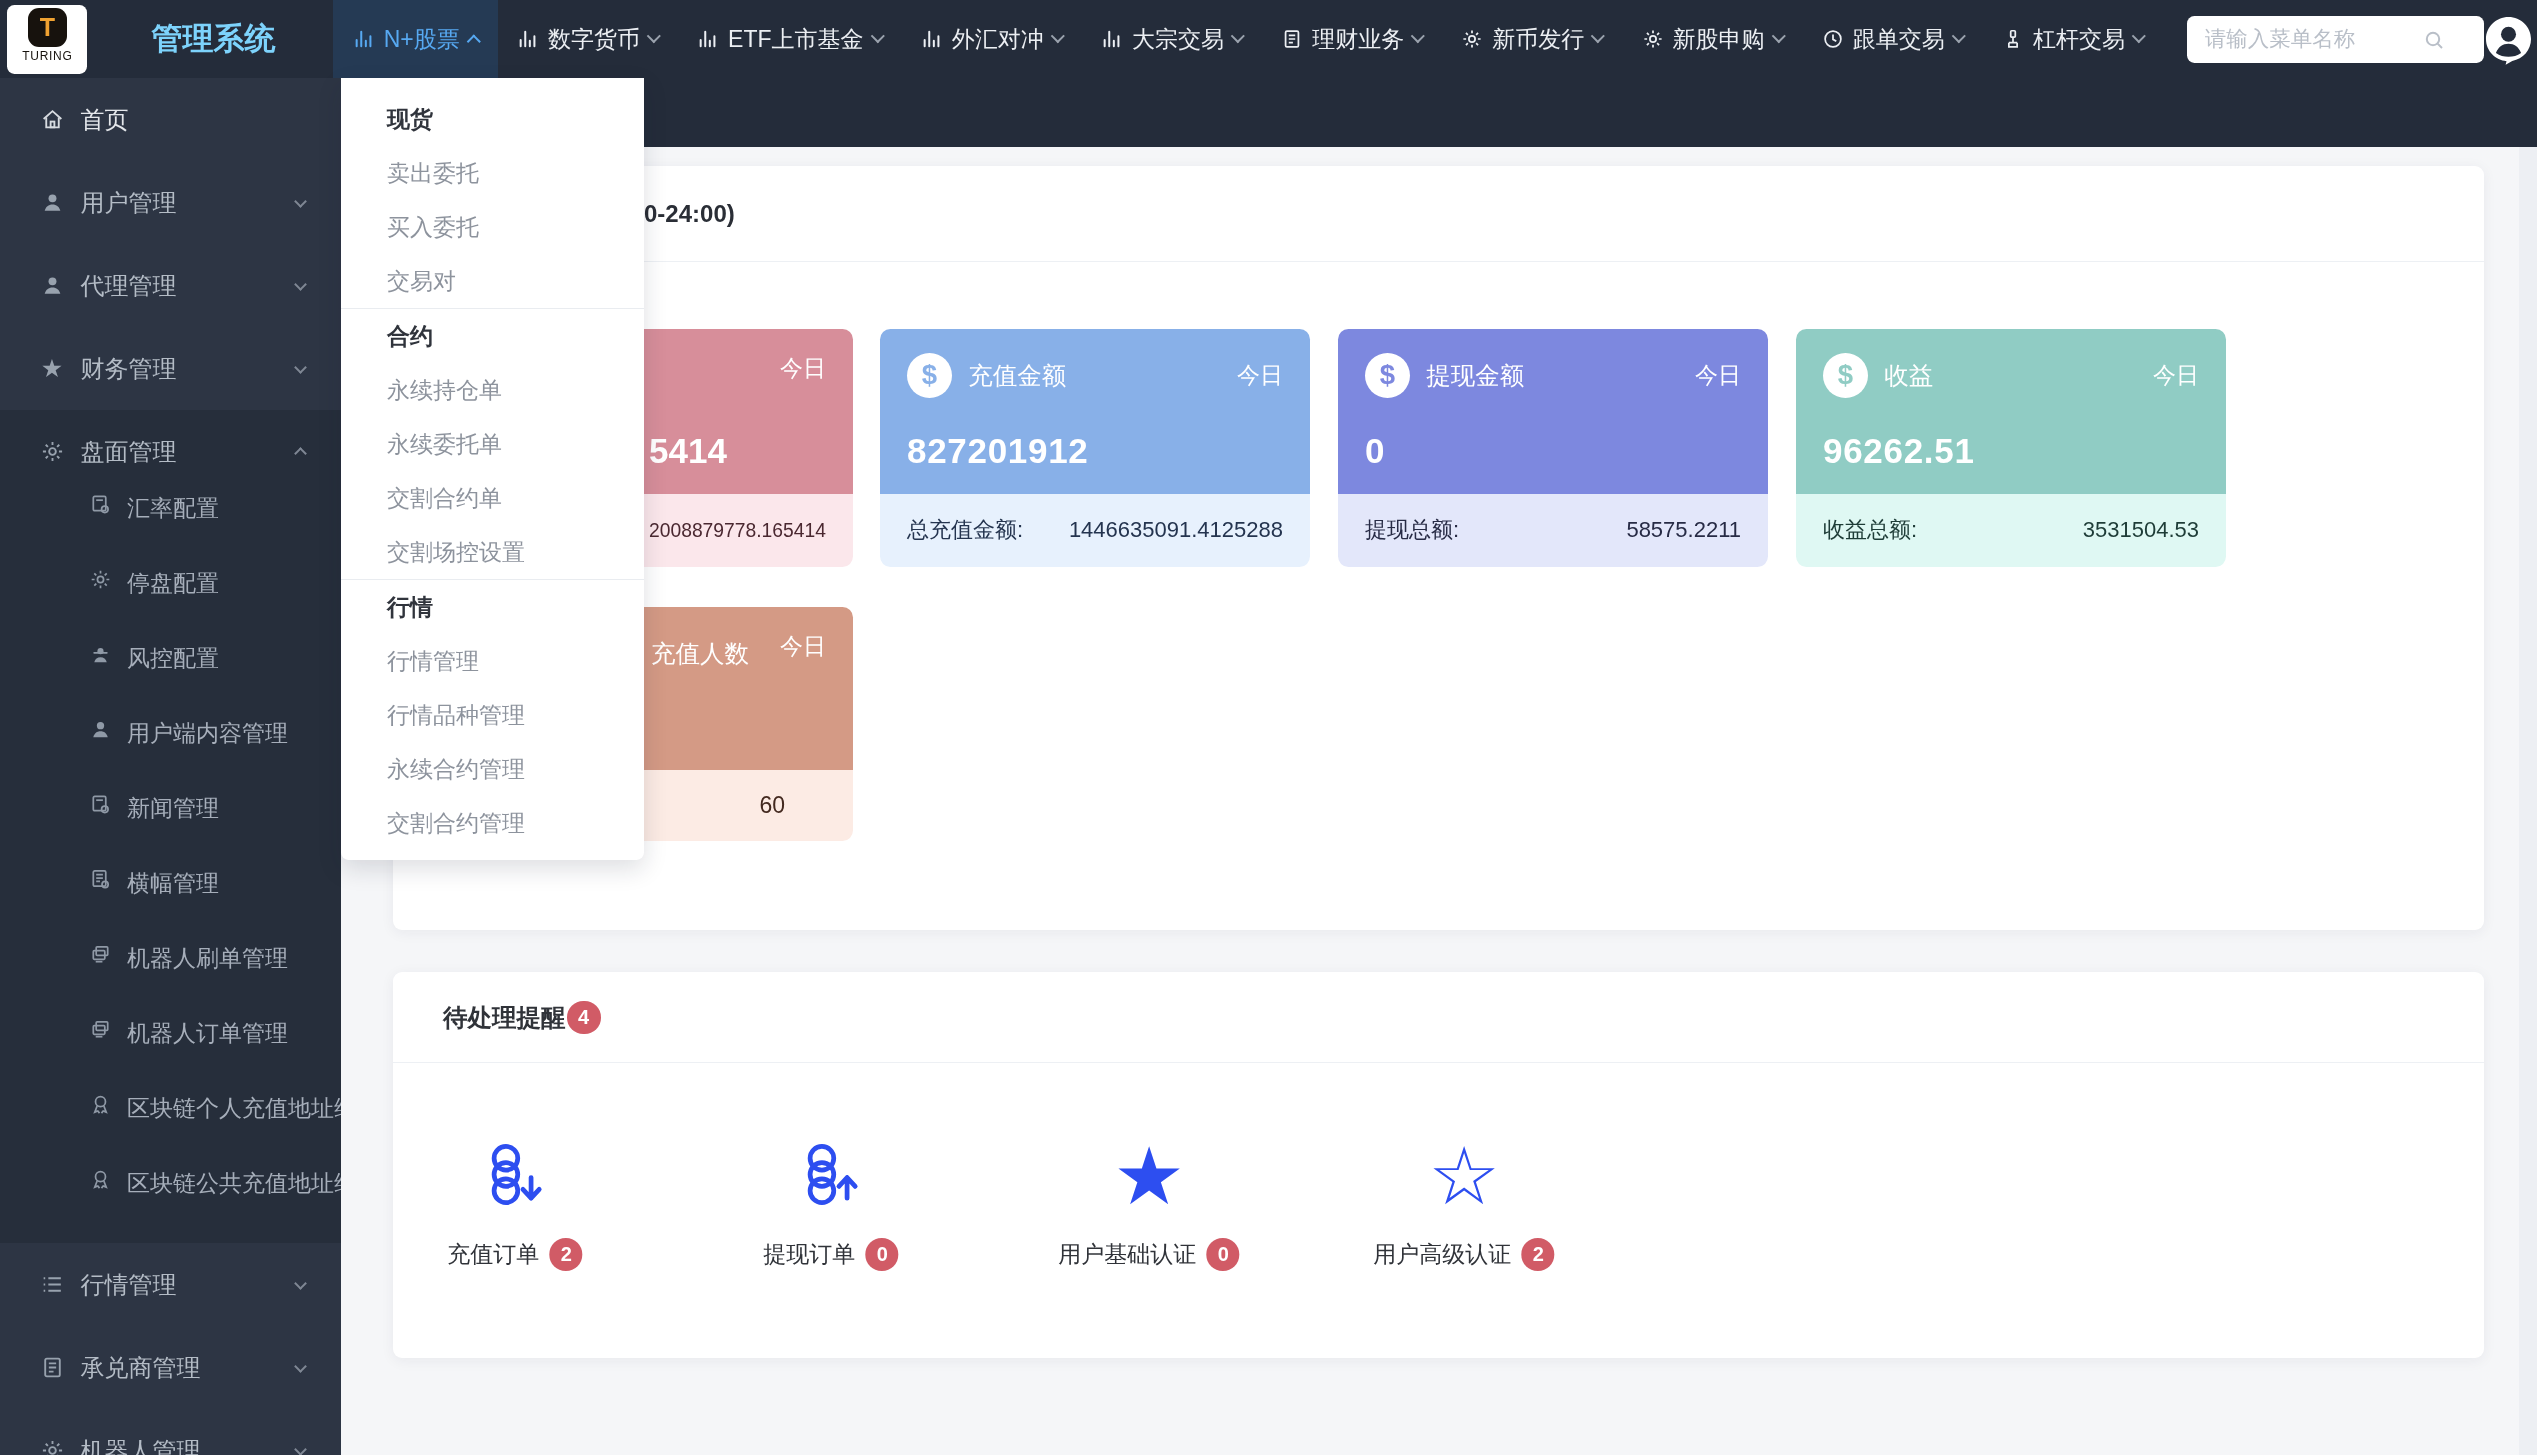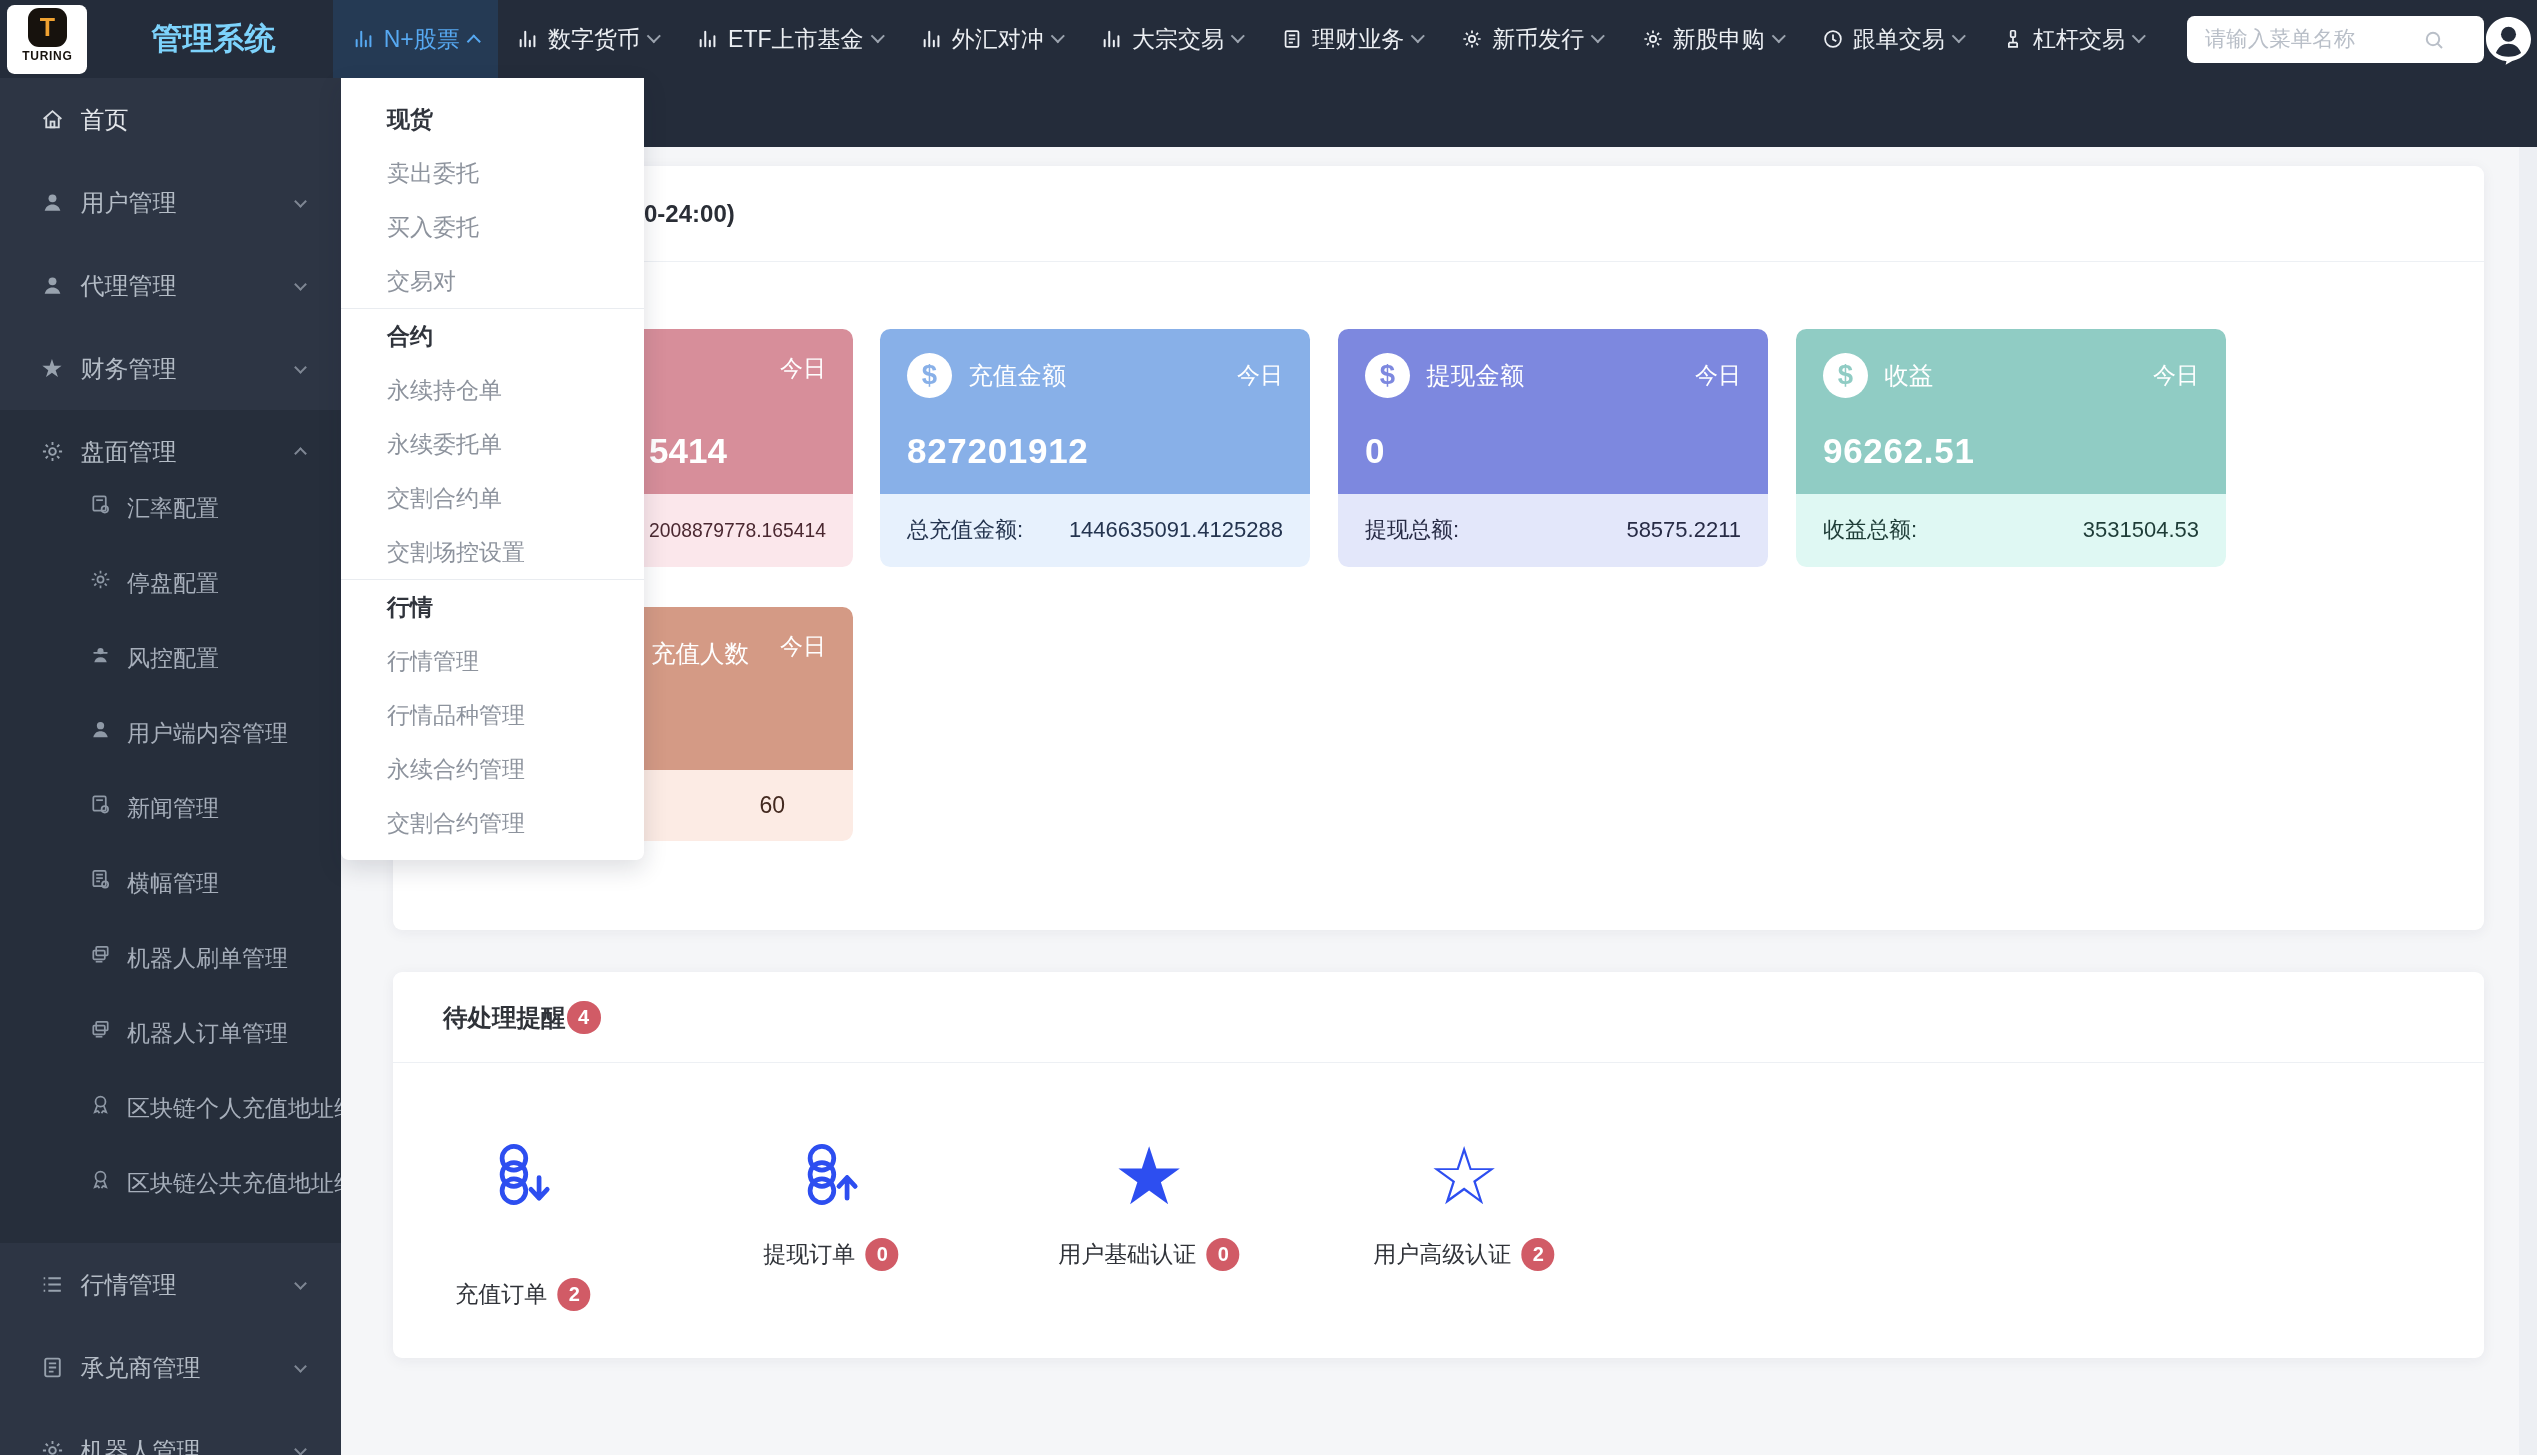--- a/index.html
+++ b/index.html
@@ -4,21 +4,21 @@
 <style>
   html,body{margin:0;padding:0;background:#e9ebee;}
   *{box-sizing:border-box;font-family:"Liberation Sans","DejaVu Sans",sans-serif;}
   #root{position:relative;width:2538px;height:1456px;overflow:hidden;background:#f5f6f8;}
 
   
   .topbar{position:absolute;left:0;top:0;width:2538px;height:147px;background:#242c3a;z-index:30;}
   .topbar-row{position:absolute;left:0;top:0;width:100%;height:78px;display:flex;align-items:stretch;padding-right:19.3px;}
   .logo{width:80px;height:69px;background:#fff;border-radius:7.4px;margin:4.5px 0 0 7.4px;display:flex;flex-direction:column;align-items:center;flex:none;}
   .logo-sq{width:39px;height:39px;background:#17120d;border-radius:11px;margin-top:3.7px;display:flex;align-items:center;justify-content:center;color:#f0a231;font-size:25px;font-weight:800;}
-  .logo-txt{font-size:12px;font-weight:700;color:#17120d;letter-spacing:0.7px;margin-top:2.2px;}
+  .logo-txt{font-size:12px;font-weight:400;color:#17120d;letter-spacing:0.7px;margin-top:2.2px;}
   .brand{margin-left:64px;font-size:31px;font-weight:700;color:#7dd3fc;line-height:78px;white-space:nowrap;flex:none;}
   .menus{display:flex;margin-left:58px;flex:none;}
   .menu-item{display:flex;align-items:center;gap:9px;padding:0 19.3px;color:#ecateee;color:#eceff3;font-size:23px;cursor:pointer;white-space:nowrap;}
   .menu-item .micon{font-size:22px;display:flex;}
   .menu-item .chev{width:9.6px;height:9.6px;border-right:2.2px solid #9aa2ad;border-bottom:2.2px solid #9aa2ad;transform:rotate(45deg);margin-top:-6px;}
   .menu-item.active{background:#253a54;color:#57a9f2;}
   .menu-item.active .chev{border-color:#57a9f2;transform:rotate(-135deg);margin-top:6px;}
   .search{margin-left:auto;align-self:center;position:relative;width:297px;height:47px;flex:none;}
   .search input{width:100%;height:100%;border:none;border-radius:7.4px;background:#fff;padding:0 52px 0 18px;font-size:21.5px;color:#333;outline:none;margin-left:24px;}
   .search input::placeholder{color:#b9bfc8;}
@@ -471,21 +471,21 @@
         </div>
       </div>
     </section>
 
     <section class="panel panel2">
       <div class="p2-header">
         <span class="p2-title">待处理提醒</span>
         <span class="badge">4</span>
       </div>
 
-      <div class="p-item" style="left:130px;gap:40px;">
+      <div class="p-item" style="left:122px;">
         <div class="p-icon">
           <svg width="71" height="71" viewBox="0 0 48 48" fill="none" stroke="currentColor" stroke-width="3.2" stroke-linecap="round" stroke-linejoin="round">
               <circle cx="18" cy="11" r="8"></circle>
               <circle cx="18" cy="22" r="8"></circle>
               <circle cx="18" cy="33" r="8"></circle>
               <path d="M35 24v14M35 38l-5.5-6M35 38l5.5-6"></path>
             </svg>
         </div>
         <div class="p-label">
           <span>充值订单</span>

